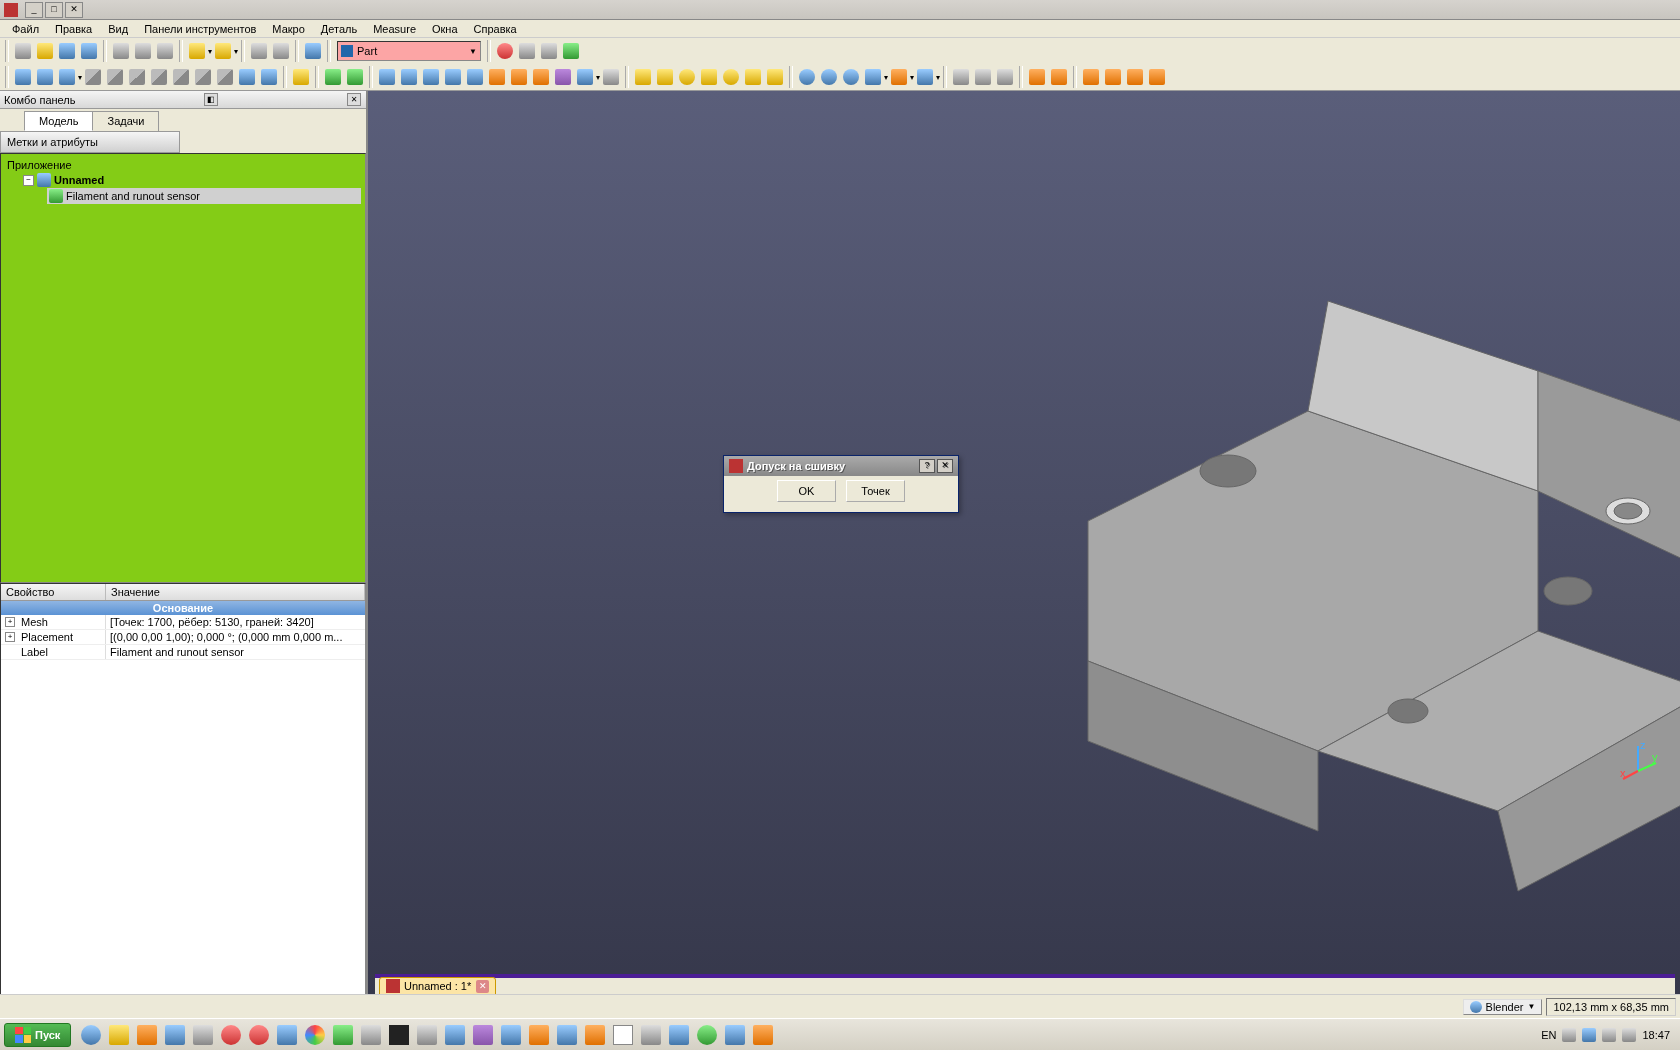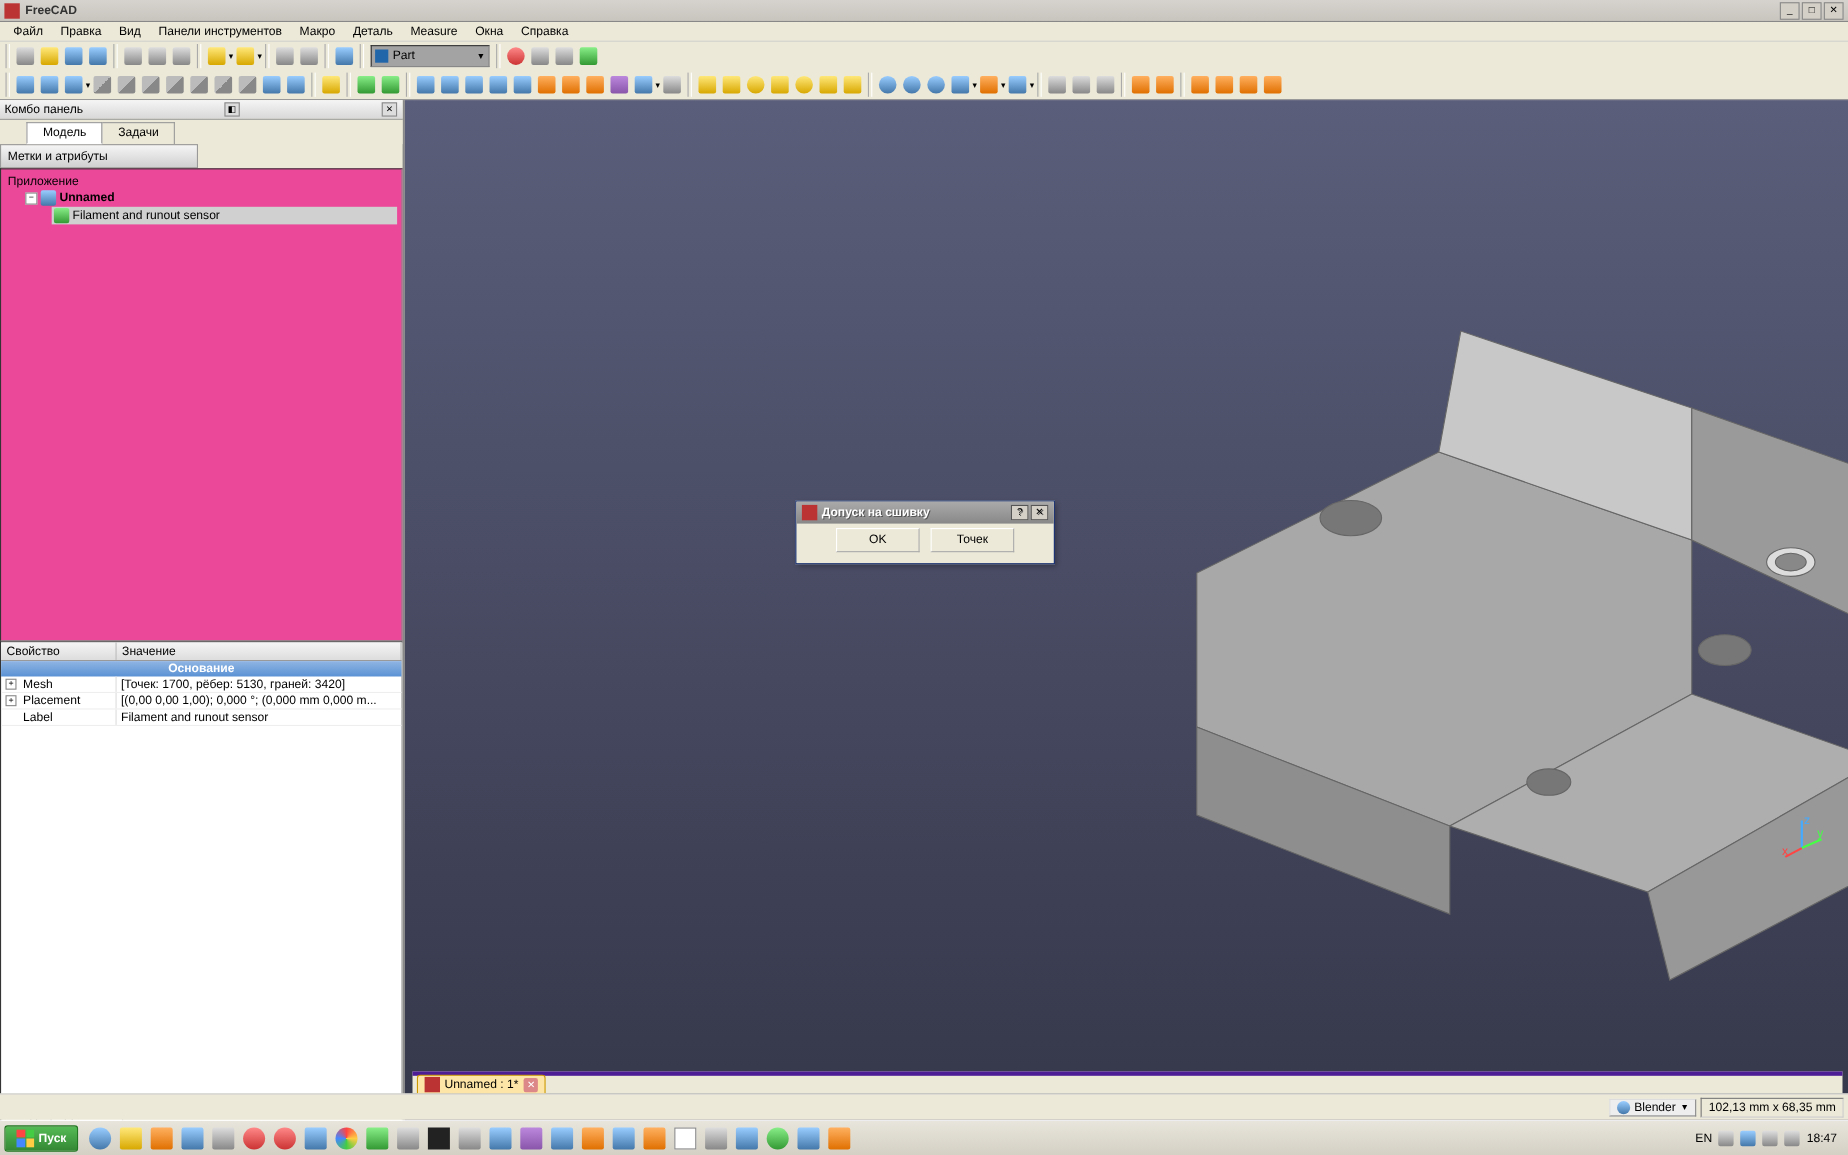--- a/index.html
+++ b/index.html
@@ -13,21 +13,21 @@
 
 
 .menubar { height: 18px; background: #ece9d8; display: flex; align-items: center; padding: 0 4px; border-bottom: 1px solid #ccc; }
 .menubar span { padding: 1px 8px; cursor: default; }
 
 
 .toolbars { display: flex; flex-wrap: wrap; background: #ece9d8; border-bottom: 1px solid #999; }
 .toolbar-row { display: flex; align-items: center; height: 26px; width: 100%; padding: 0 2px; }
 .tb-sep { width: 4px; height: 22px; border-left: 1px solid #aaa; border-right: 1px solid #fff; margin: 0 3px; }
 .tb-btn { width: 20px; height: 20px; margin: 0 1px; display: flex; align-items: center; justify-content: center; border: 1px solid transparent; }
-.tb-select { height: 20px; width: 108px; background: #a3a3a3; border: 1px inset #888; display: flex; align-items: center; padding: 0 3px; margin: 0 3px; }
+.tb-select { height: 20px; width: 144px; background: #fca5a5; border: 1px inset #888; display: flex; align-items: center; padding: 0 3px; margin: 0 3px; }
 .tb-select .dd-arrow { margin-left: auto; font-size: 8px; }
 .tb-select .sq { width: 12px; height: 12px; background: #26a; margin-right: 4px; }
 
 
 .ic { width: 16px; height: 16px; }
 .ic-blue { background: linear-gradient(#9cf,#47a); border-radius: 2px; }
 .ic-yel { background: linear-gradient(#ffe87a,#d8a800); border-radius: 2px; }
 .ic-grn { background: linear-gradient(#8e8,#393); border-radius: 2px; }
 .ic-red { background: linear-gradient(#f88,#c33); border-radius: 2px; }
 .ic-gry { background: linear-gradient(#ddd,#888); border-radius: 2px; }
@@ -43,21 +43,21 @@
 .left-panel { width: 368px; background: #ece9d8; border-right: 2px solid #888; display: flex; flex-direction: column; }
 .panel-header { background: linear-gradient(#f5f5f5,#d8d8d8); border-bottom: 1px solid #999; padding: 2px 4px; font-size: 11px; display: flex; align-items: center; }
 .panel-header .hdr-btn { margin-left: auto; width: 14px; height: 13px; border: 1px solid #888; background: #ddd; text-align: center; line-height: 11px; font-size: 8px; margin-right: 1px;}
 
 .tabs-row { display: flex; background: #ece9d8; padding-top: 2px; margin-left: 24px; }
 .tab { padding: 3px 14px; border: 1px solid #999; background: #ece9d8; border-bottom: none; margin-right: -1px; }
 .tab.active { background: #fff; position: relative; z-index: 1; border-bottom: 1px solid #fff; }
 
 .tab-header2 { background: linear-gradient(#f5f5f5,#d0d0d0); padding: 4px 6px; border: 1px solid #999; width: 180px; margin: 0; }
 
-.tree { flex: 1; background: #ec4899; border: 1px inset #888; padding: 4px; overflow: auto; }
+.tree { flex: 1; background: #84cc16; border: 1px inset #888; padding: 4px; overflow: auto; }
 .tree-row { padding: 1px 2px; display: flex; align-items: center; }
 .tree-indent { margin-left: 16px; }
 .tree-expander { width: 11px; height: 11px; border: 1px solid #888; text-align: center; line-height: 8px; margin-right: 3px; font-size: 8px; background: #fff; }
 .tree-icon { width: 14px; height: 14px; margin-right: 3px; }
 .tree-row.selected { background: #d0d0d0; }
 
 
 .prop-grid { height: 438px; background: #fff; border: 1px inset #888; display: flex; flex-direction: column; }
 .prop-hdr { display: flex; background: linear-gradient(#f5f5f5,#ddd); border-bottom: 1px solid #999; }
 .prop-hdr > div { padding: 2px 5px; border-right: 1px solid #bbb; }
@@ -82,21 +82,21 @@
 .dialog-title .d-icon { width: 14px; height: 14px; background: #b33; margin-right: 4px; }
 .dialog-title .d-btn { width: 16px; height: 14px; background: #d4d0c8; border: 1px solid #555; margin-left: 2px; text-align: center; line-height: 11px; font-size: 9px; color: #000; }
 .dialog-body { padding: 8px; }
 .dialog-body .label { margin-bottom: 5px; }
 .dialog-body .spinbox { display: flex; }
 .dialog-body .spinbox input { flex: 1; border: 1px inset #888; padding: 1px 2px; background: #fff; }
 .dialog-body .spinbox input::selection { background: #316ac5; color: #fff; }
 .dialog-body .spinbox .spin-btns { width: 15px; border: 1px outset #ddd; background: #ddd; display: flex; flex-direction: column; }
 .dialog-body .spinbox .spin-btns > div { flex:1; text-align: center; font-size: 6px; line-height: 7px; }
 .dialog-buttons { display: flex; justify-content: center; gap: 10px; padding: 4px 8px 10px; }
-.dialog-buttons button { width: 76px; height: 22px; background: #ece9d8; border: 1px outset #fff; }
+.dialog-buttons button { width: 59px; height: 22px; background: #ece9d8; border: 1px outset #fff; }
 
 
 .doc-tabs { position: absolute; left: 375px; bottom: 33px; right: 5px; height: 20px; background: #ece9d8; border-top: 4px solid #4c1d95; display: flex; align-items: center; padding: 0 4px; }
 .doc-tab { background: #fce5a6; border: 1px solid #c90; padding: 1px 6px; display: flex; align-items: center; border-radius: 3px 3px 0 0; }
 .doc-tab .close-x { width: 13px; height: 13px; background: #d88; margin-left: 5px; text-align: center; line-height: 12px; color: #fff; font-size: 9px; border-radius: 2px; }
 .doc-tab .doc-ico { width: 14px; height: 14px; background: #b33; margin-right: 4px; }
 .statusbar2 { position: absolute; bottom: 32px; left: 0; right: 0; height: 24px; background: #ece9d8; border-top: 1px solid #ccc; display: flex; align-items: center; padding: 0 4px; }
 .statusbar2 .spacer { flex: 1; }
 .statusbar2 .stat-btn { border: 1px outset #ddd; padding: 1px 6px; background: #eee; display: flex; align-items: center; margin-right: 4px; }
 .statusbar2 .stat-field { border: 1px inset #ccc; padding: 2px 6px; }
@@ -110,21 +110,20 @@
 .tray { margin-left: auto; display: flex; align-items: center; gap: 6px; padding-right: 6px; }
 .tray .clock { font-size: 11px; }
 
 .selected-input { background: #316ac5; color: #fff; }
 </style>
 </head>
 <body>
 
 <div class="titlebar">
   <div class="app-icon"></div>
-  <div class="title">FreeCAD</div>
   <div class="win-btn">_</div>
   <div class="win-btn">□</div>
   <div class="win-btn">✕</div>
 </div>
 
 <div class="menubar">
   <span>Файл</span>
   <span>Правка</span>
   <span>Вид</span>
   <span>Панели инструментов</span>

